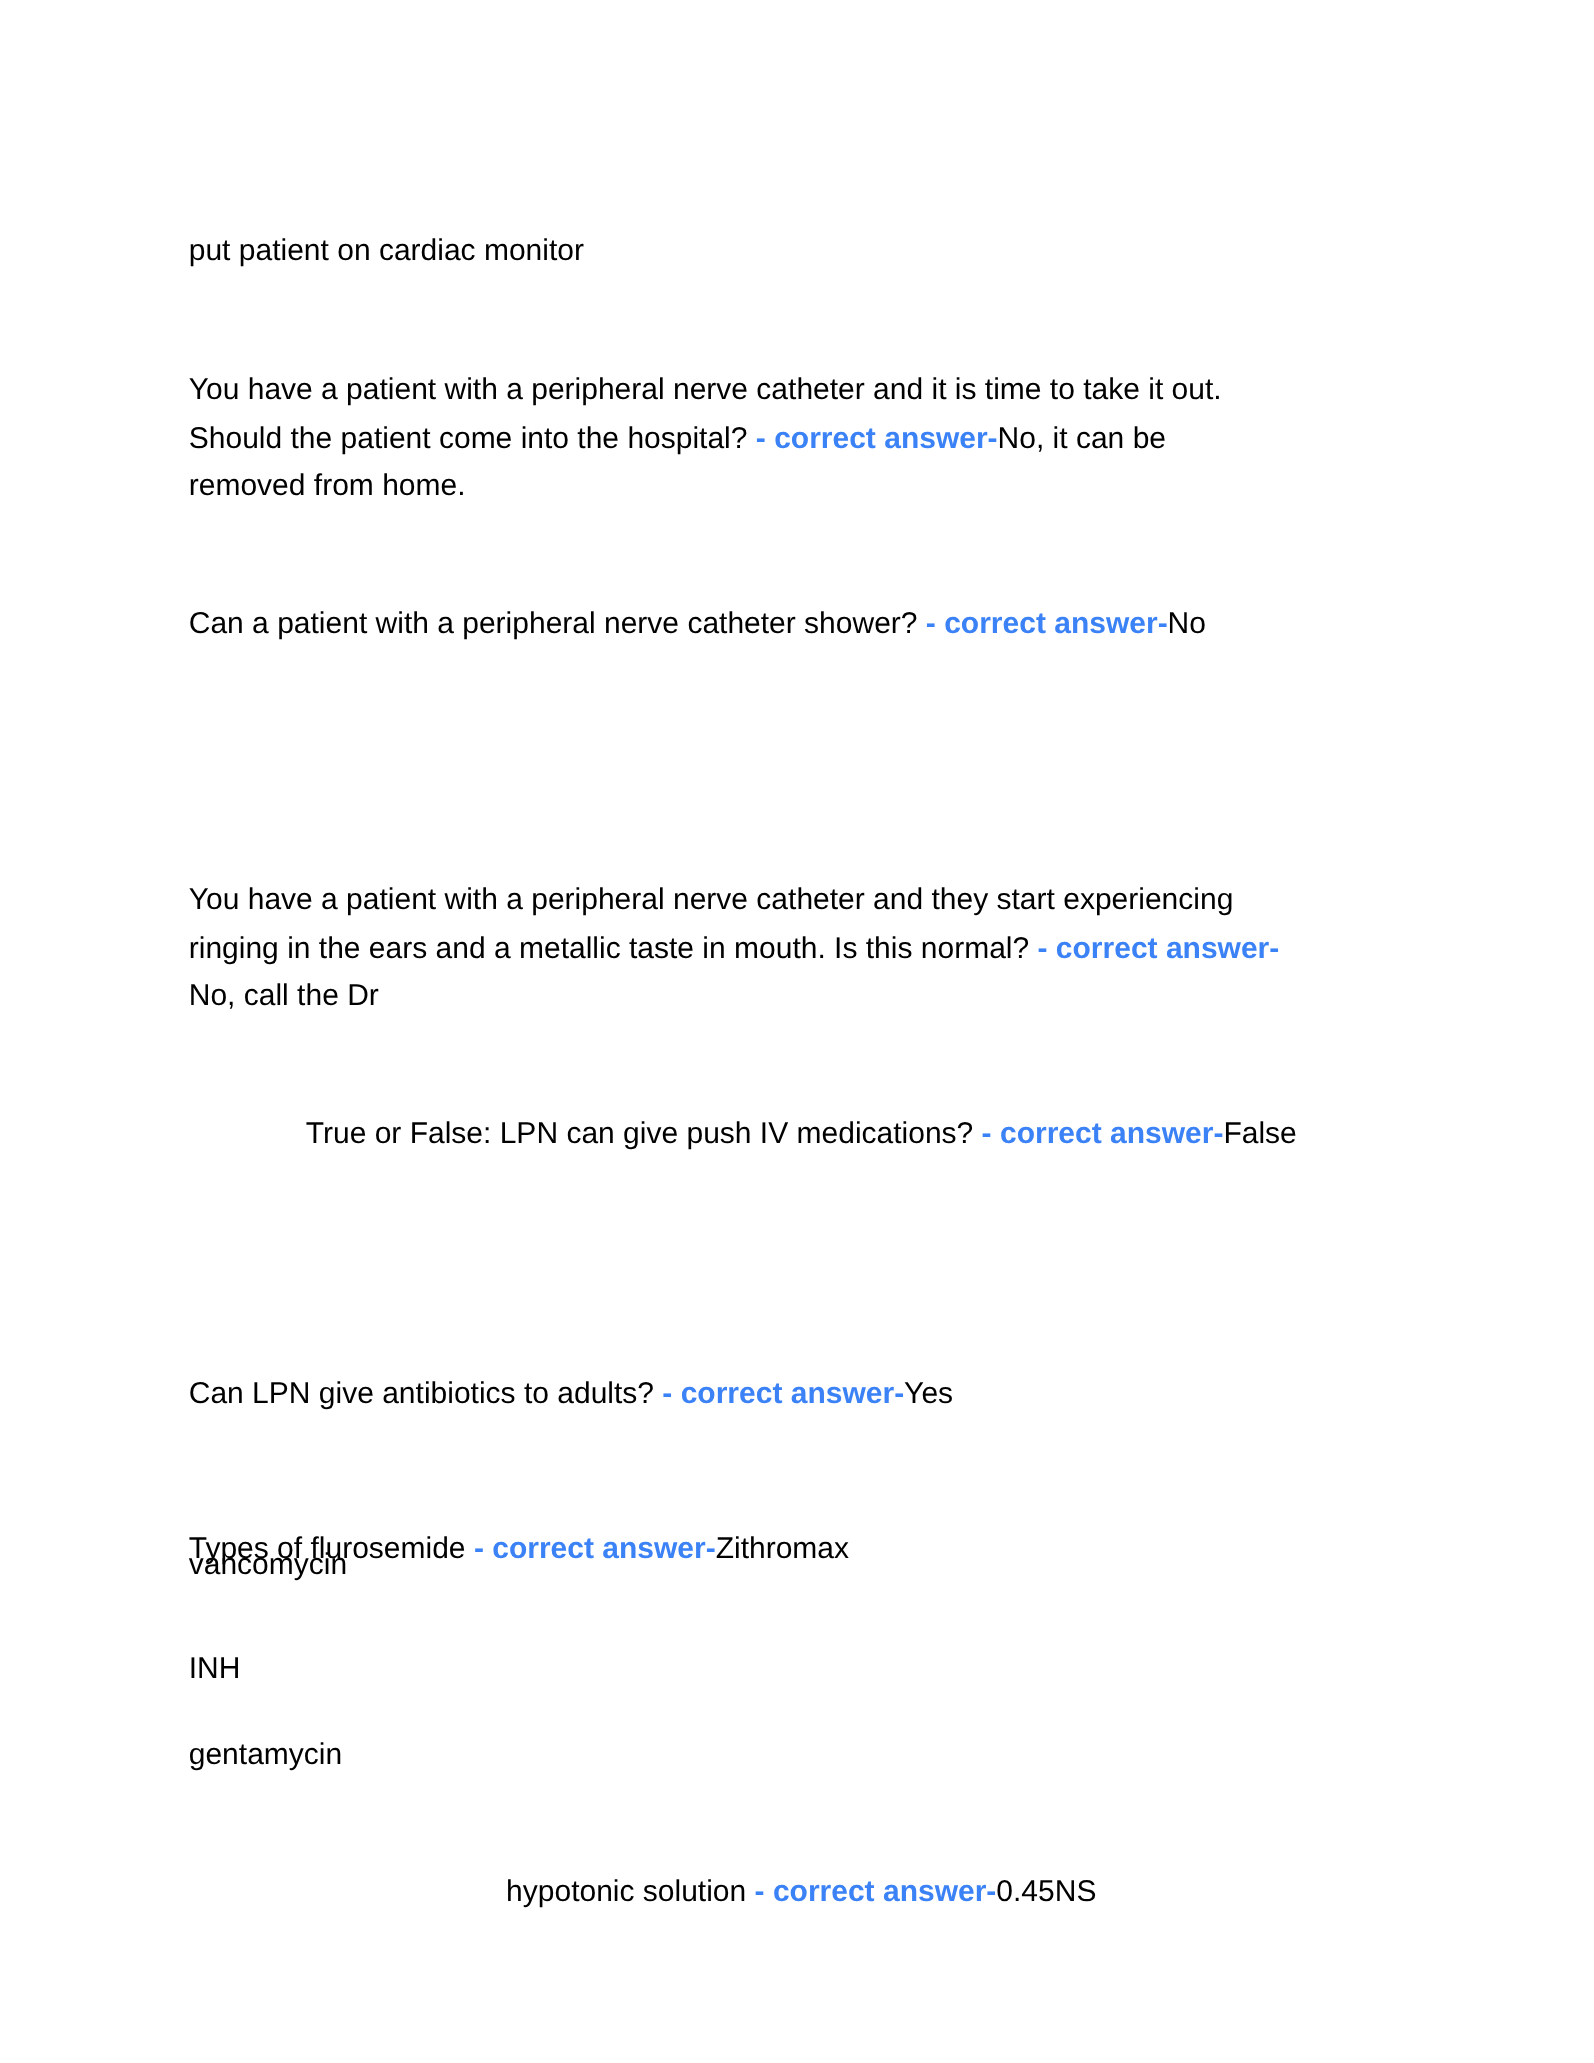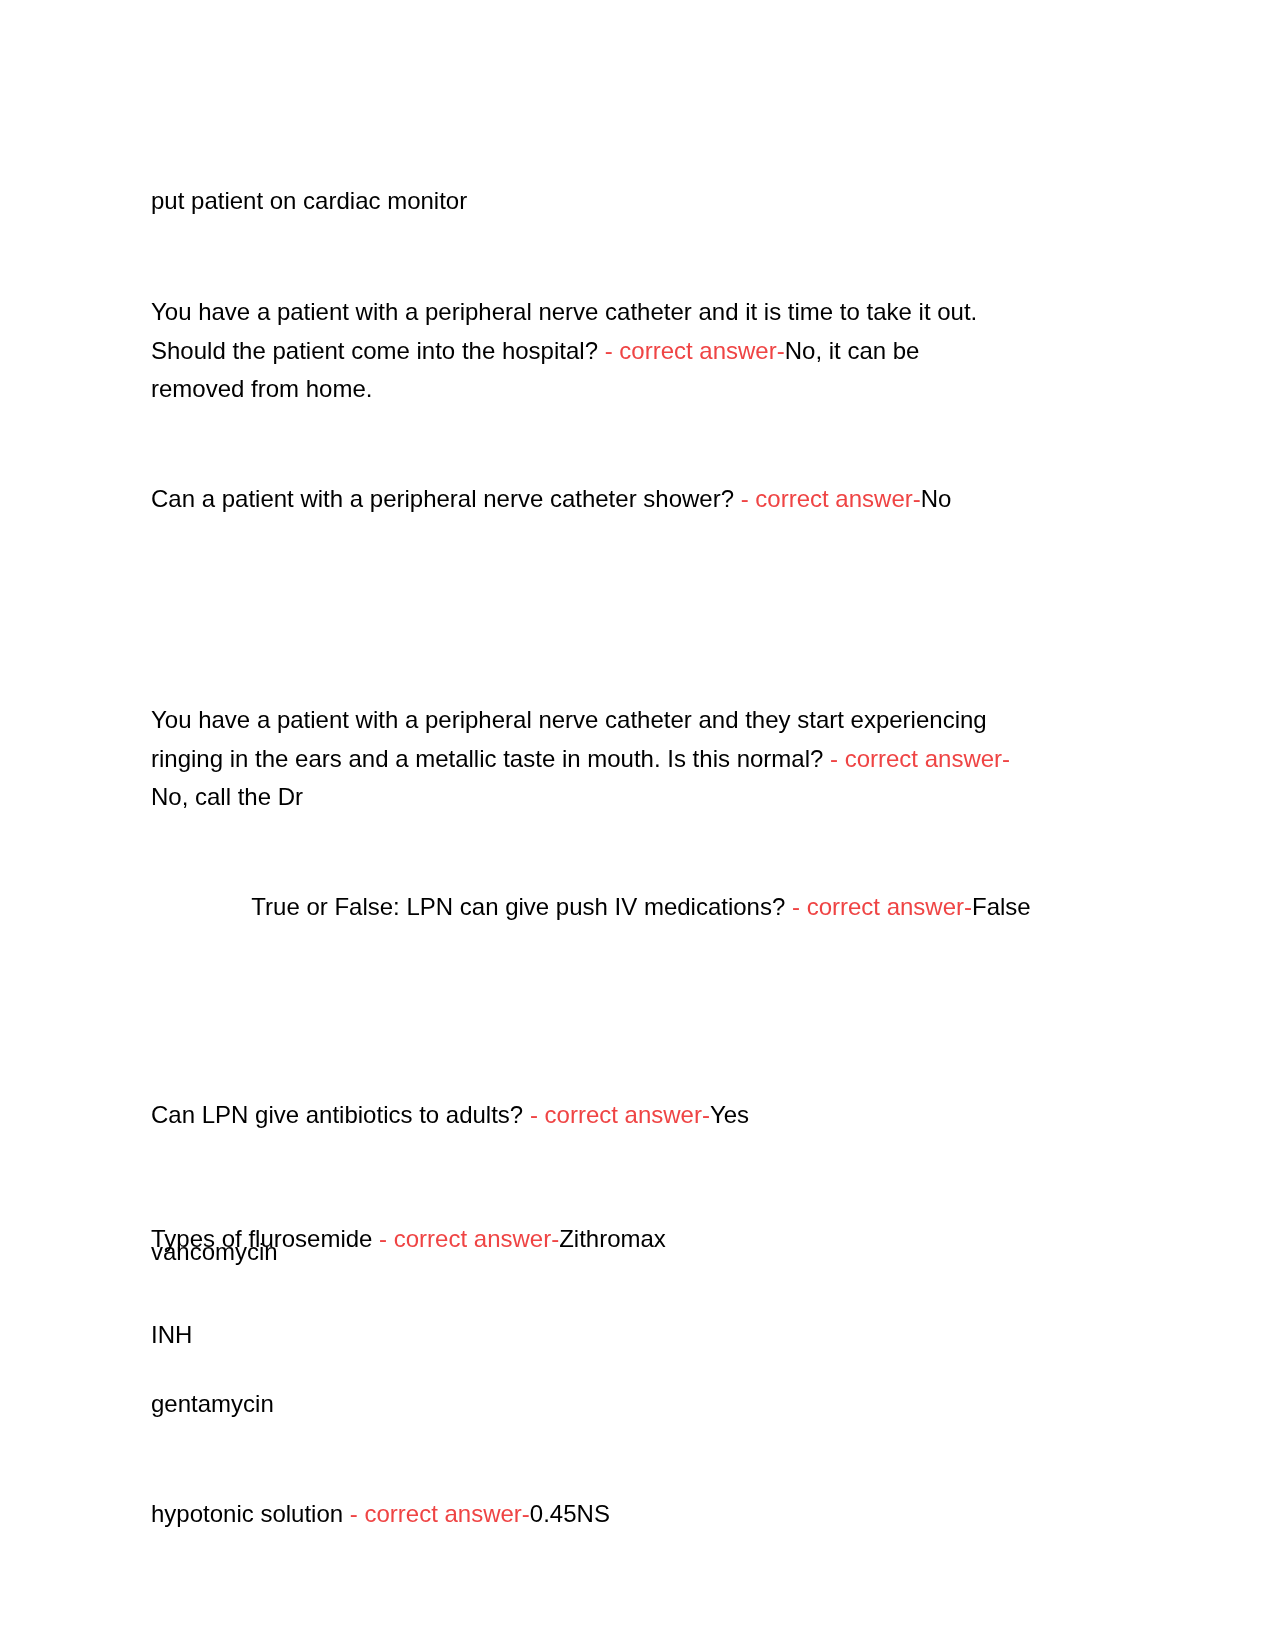--- a/index.html
+++ b/index.html
@@ -1,21 +1,21 @@
 <!DOCTYPE html>
 <html><head>
 <meta charset="utf-8">
 <style>
   html, body { margin: 0; padding: 0; background: #ffffff; }
   body { width: 1275px; height: 1650px; position: relative; overflow: hidden;
          font-family: "Liberation Sans", "DejaVu Sans", sans-serif; color: #000; }
   .page { position: absolute; left: 0; top: 0; width: 1275px; height: 1650px; background: #fff; margin-top: 32px; }
   .para { position: absolute; left: 151px; width: 980px; font-size: 24px; line-height: 38.5px; white-space: normal; }
   .line { display: block; white-space: nowrap; height: 38.5px; }
-  .ans-label { color: #ef4444; font-weight: normal; }
+  .ans-label { color: #3b82f6; font-weight: bold; }
   .list-line { position: absolute; left: 151px; font-size: 24px; line-height: 38.5px; white-space: nowrap; }
 </style>
 </head>
 <body>
 
 <div class="page">
 
   <div class="para" style="top:150px;">
     <span class="line">put patient on cardiac monitor</span>
   </div>
@@ -58,19 +58,19 @@
 
   <div class="para" style="top:1188px;">
     <span class="line">
       <span>Types of flurosemide </span><span class="ans-label">- correct answer-</span><span>Zithromax</span>
     </span>
   </div>
   <div class="list-line" style="top:1201px;">vancomycin</div>
   <div class="list-line" style="top:1284px;">INH</div>
   <div class="list-line" style="top:1353px;text-align:center;">gentamycin</div>
 
-  <div class="para" style="top:1463px;">
+  <div class="para" style="top:1463px;text-align:center;">
     <span class="line">
       <span>hypotonic solution </span><span class="ans-label">- correct answer-</span><span>0.45NS</span>
     </span>
   </div>
 
 </div>
 
 </body></html>

